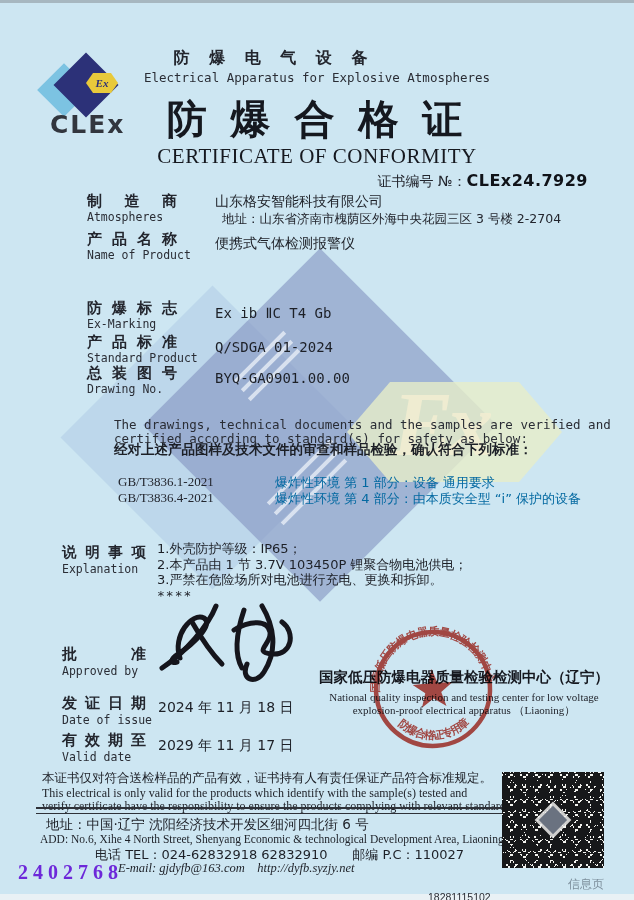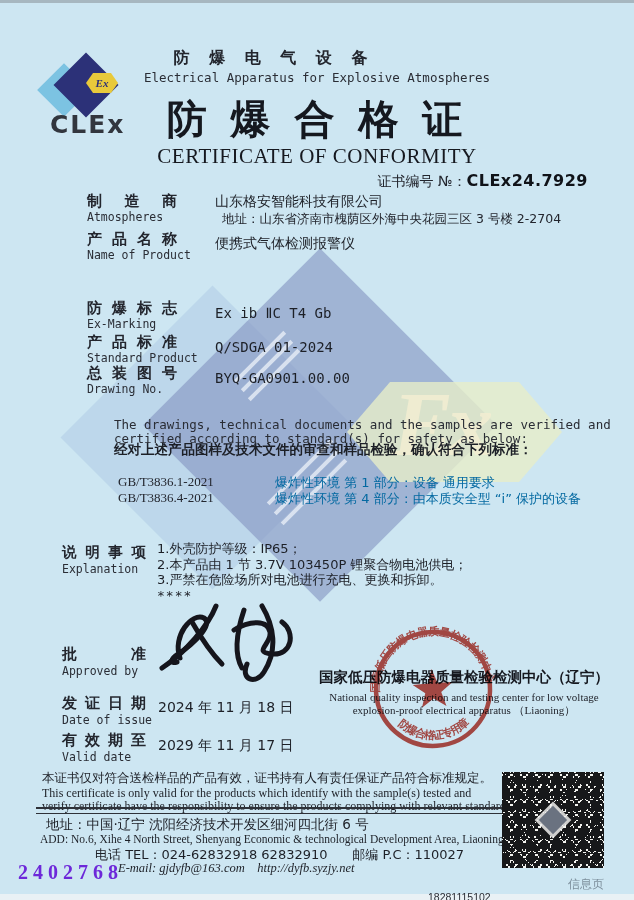--- a/index.html
+++ b/index.html
@@ -236,21 +236,21 @@
     <polygon points="70,50 74.9,64.2 90,64.5 78,73.6 82.3,88 70,79.4 57.7,88 62,73.6 50,64.5 65.1,64.2" fill="#c23b32"></polygon>
     <text font-size="11" fill="#c23b32" font-weight="bold">
       <textPath href="#arcT" startOffset="0" textLength="168">国家低压防爆电器质量检验检测中心</textPath>
     </text>
     <text font-size="11" fill="#c23b32" font-weight="bold">
       <textPath href="#arcB" startOffset="0" textLength="80">防爆合格证专用章</textPath>
     </text>
   </svg>
 
   <div class="abs disc-zh">本证书仅对符合送检样品的产品有效，证书持有人有责任保证产品符合标准规定。</div>
-  <div class="abs disc-en1">This certificate is only valid for the products which identify with the sample(s) tested and</div>
+  <div class="abs disc-en1">This electrical is only valid for the products which identify with the sample(s) tested and</div>
   <div class="abs disc-en2">verify certificate have the responsibility to ensure the products complying with relevant standard(s).</div>
   <div class="abs divider"></div>
 
   <div class="abs addr-zh">地址：中国·辽宁 沈阳经济技术开发区细河四北街 6 号</div>
   <div class="abs addr-en">ADD: No.6, Xihe 4 North Street, Shenyang Economic &amp; technological Development Area, Liaoning, China</div>
   <div class="abs tel-line pre">电话 TEL：024-62832918 62832910      邮编 P.C：110027</div>
   <div class="abs email-line pre">E-mail: gjdyfb@163.com    http://dyfb.syzjy.net</div>
   <div class="abs phone-small">18281115102</div>
   <div class="abs qr"></div>
   <div class="abs serial">2402768</div>

